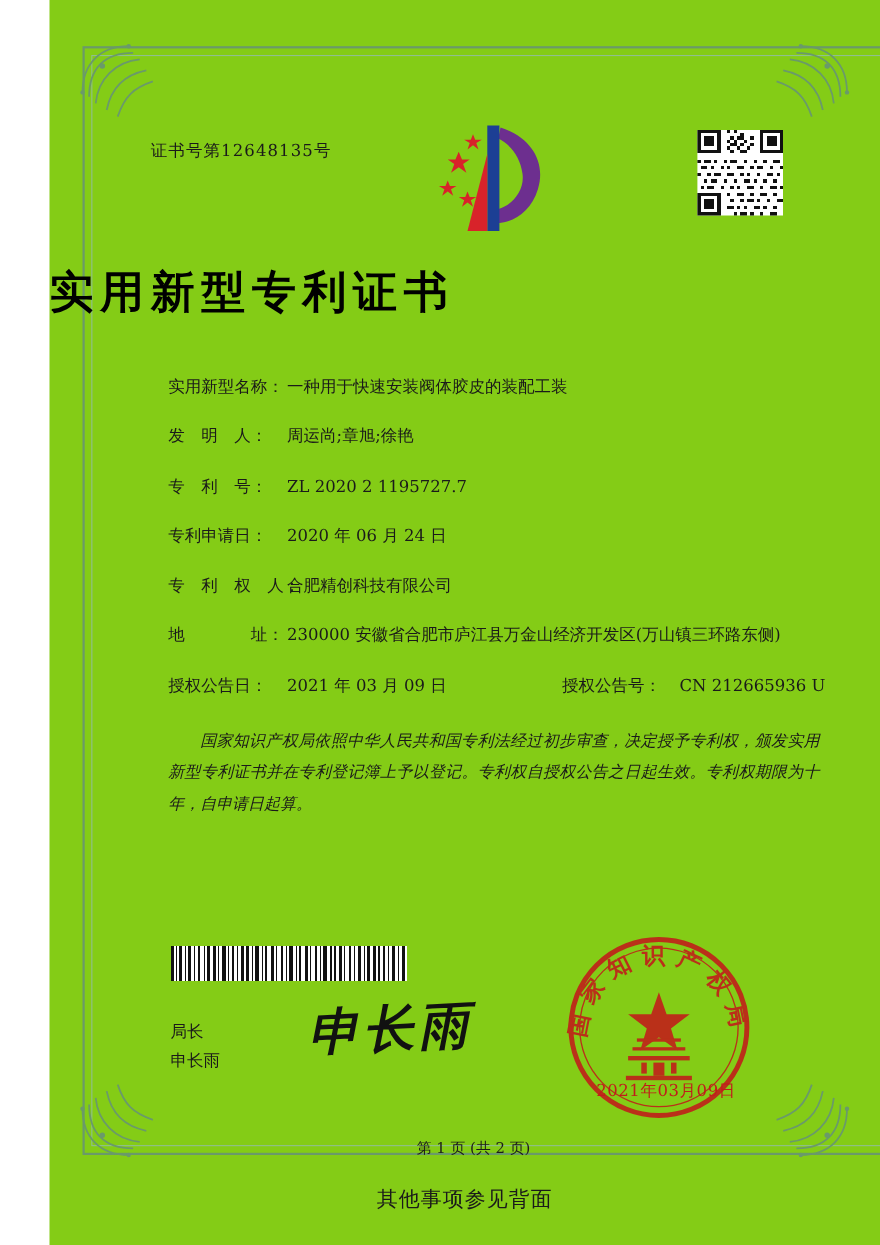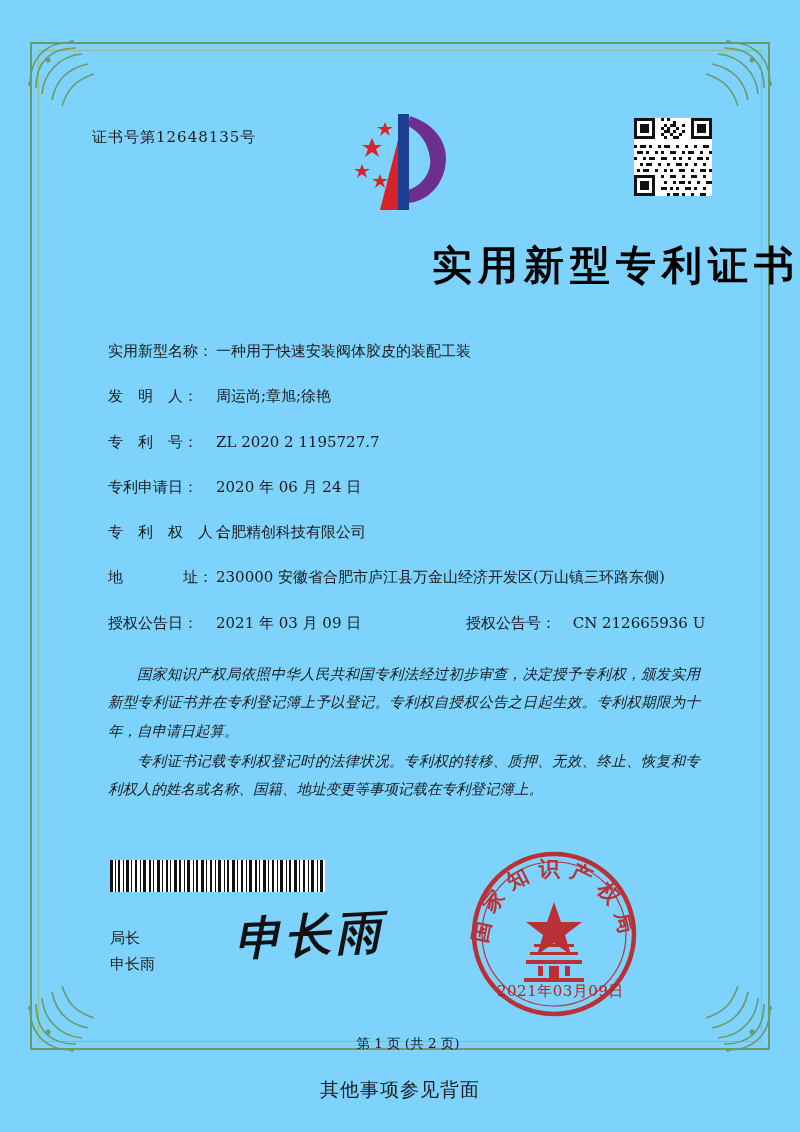--- a/index.html
+++ b/index.html
@@ -12,21 +12,22 @@
     height: 1132px;
     font-family: "Liberation Serif", "DejaVu Serif", serif;
     color: #1a1a1a;
     position: relative;
     overflow: hidden;
   }
 
   .page {
     position: absolute;
     inset: 0;
-    background: #7dd3fc;
+    background: #84cc16;
+    margin-left: 45px;
   }
 
   
   .border-outer {
     position: absolute;
     left: 30px;
     top: 42px;
     width: 740px;
     height: 1008px;
     border: 2px solid #6a9a6a;
@@ -78,21 +79,21 @@
     top: 118px;
     width: 78px;
     height: 78px;
   }
 
   .title {
     position: absolute;
     left: 0;
     right: 0;
     top: 238px;
-    text-align: right;
+    text-align: left;
     font-size: 40px;
     font-weight: bold;
     letter-spacing: 6px;
     font-family: "DejaVu Serif", serif;
     color: #000;
   }
 
   
   .fields {
     position: absolute;
@@ -429,21 +430,20 @@
     <div class="field-row two-col">
       <div class="field-label">授权公告日：</div>
       <div class="field-value">2021 年 03 月 09 日</div>
       <div class="field-label2">授权公告号：</div>
       <div class="field-value2">CN 212665936 U</div>
     </div>
   </div>
 
   <div class="paras">
     <p>国家知识产权局依照中华人民共和国专利法经过初步审查，决定授予专利权，颁发实用新型专利证书并在专利登记簿上予以登记。专利权自授权公告之日起生效。专利权期限为十年，自申请日起算。</p>
-    <p>专利证书记载专利权登记时的法律状况。专利权的转移、质押、无效、终止、恢复和专利权人的姓名或名称、国籍、地址变更等事项记载在专利登记簿上。</p>
   </div>
 
   <div class="barcode">
     <svg width="215" height="32" viewBox="0 0 215 32" shape-rendering="crispEdges">
       <rect width="215" height="32" fill="#fff"></rect>
       <g fill="#111">
         <rect x="0" y="0" width="3" height="32"></rect>
           <rect x="5" y="0" width="1" height="32"></rect>
         <rect x="8" y="0" width="2" height="32"></rect>
           <rect x="13" y="0" width="1" height="32"></rect>

